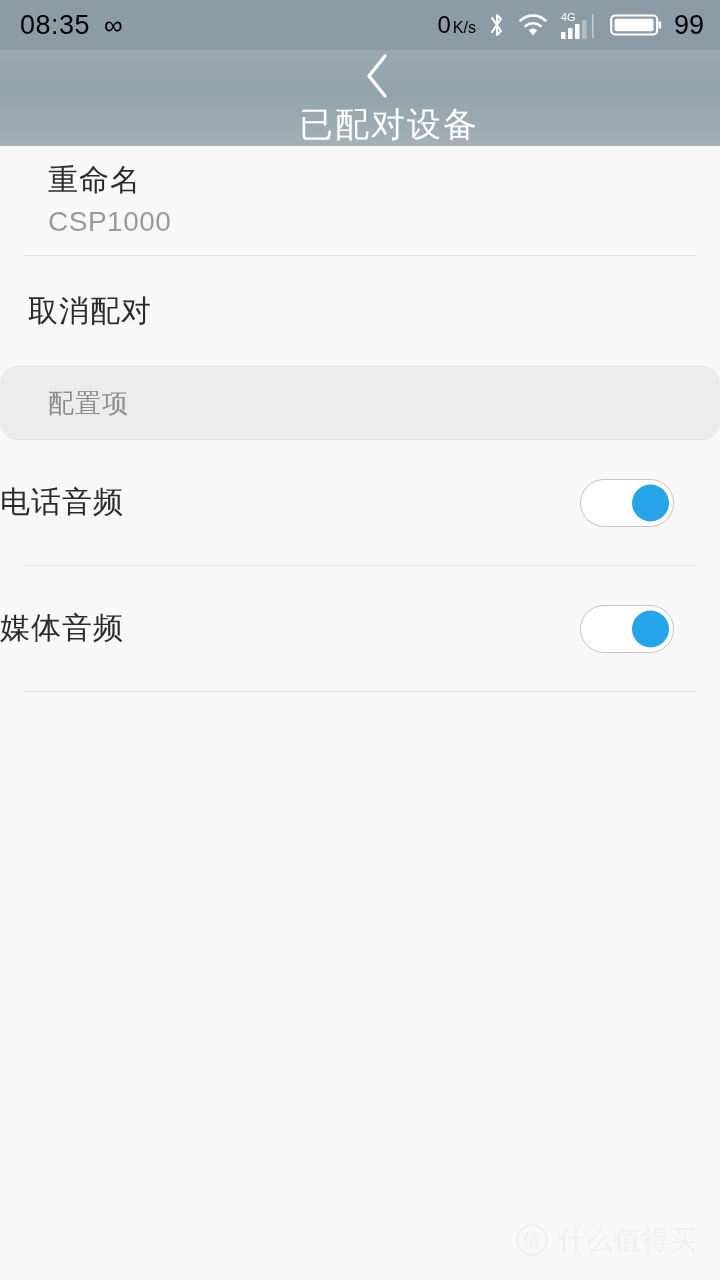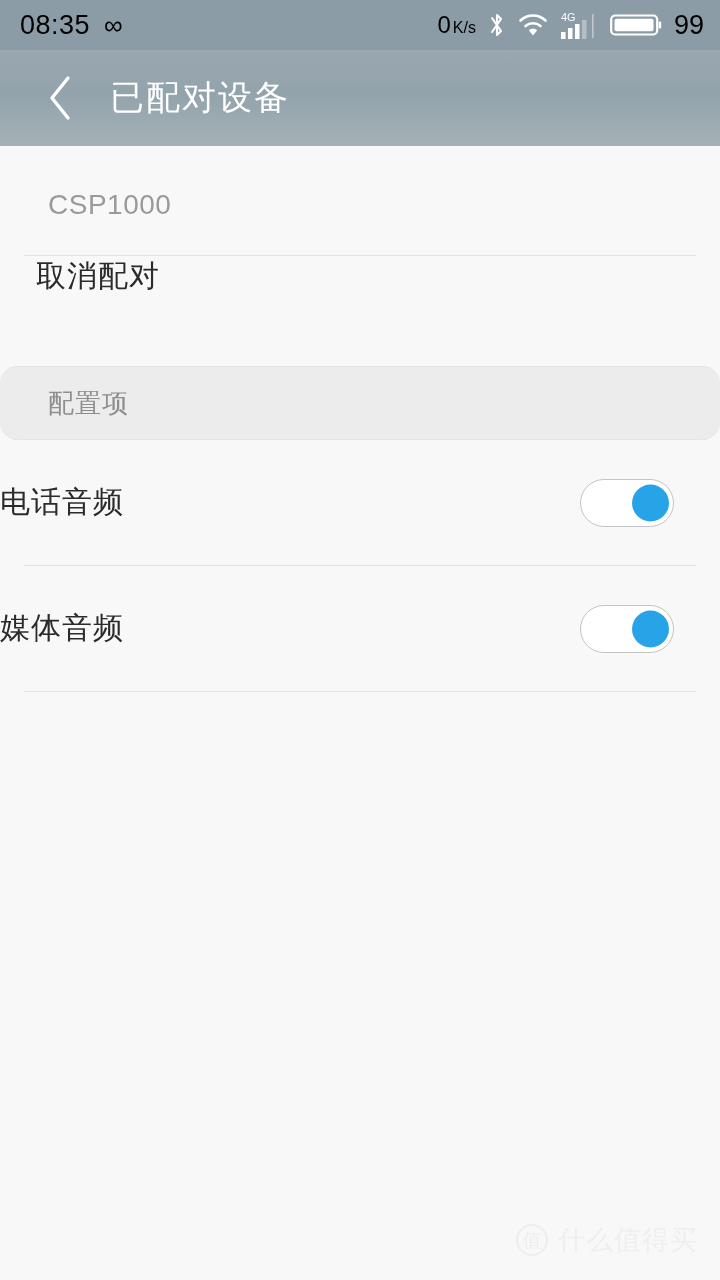--- a/index.html
+++ b/index.html
@@ -74,20 +74,21 @@
 
   
   .title-bar {
     height: 96px;
     width: 100%;
     background: linear-gradient(180deg, #9aa8b0 0%, #93a3ac 45%, #a4b1b6 100%);
     display: flex;
     align-items: center;
     padding-left: 34px;
     position: relative;
+    flex-direction: column;
   }
   .back-btn {
     width: 52px;
     height: 56px;
     display: flex;
     align-items: center;
     justify-content: center;
     cursor: pointer;
   }
   .back-btn svg { display: block; }
@@ -123,21 +124,22 @@
     font-size: 28px;
     color: #9a9a9a;
     margin-top: 10px;
     letter-spacing: 0.5px;
     line-height: 1.1;
   }
 
   .row-unpair {
     height: 110px;
     display: flex;
-    padding-left: 36px;
+    align-items: center;
+    padding-left: 28px;
   }
   .row-unpair .main {
     font-size: 30px;
     color: #2b2b2b;
     letter-spacing: 1px;
   }
 
   .divider {
     height: 1px;
     background: #e2e2e2;
@@ -283,20 +285,21 @@
         <path d="M25 6 L9 26 L25 46" fill="none" stroke="#ffffff" stroke-width="3.4" stroke-linecap="round" stroke-linejoin="round"></path>
       </svg>
     </span>
   </div>
   <div class="title-text">已配对设备</div>
 </div>
 
 <div class="content">
 
   <div class="row-rename">
+    <div class="main">重命名</div>
     <div class="sub">CSP1000</div>
   </div>
 
   <div class="divider"></div>
 
   <div class="row-unpair">
     <div class="main">取消配对</div>
   </div>
 
   <div class="section-header">

